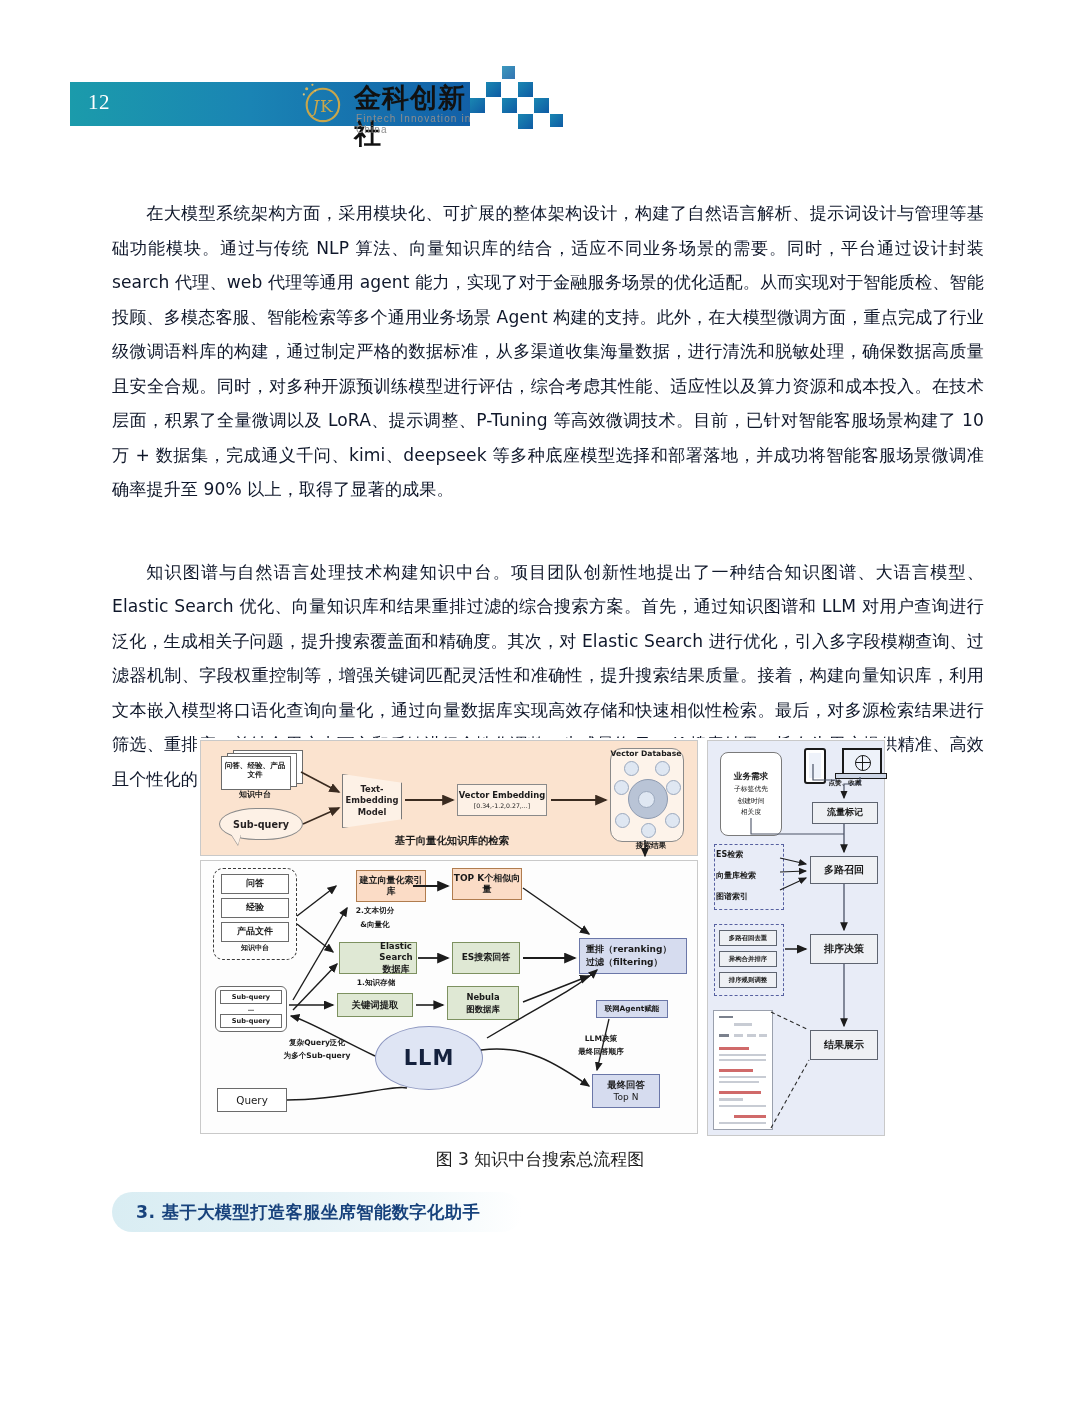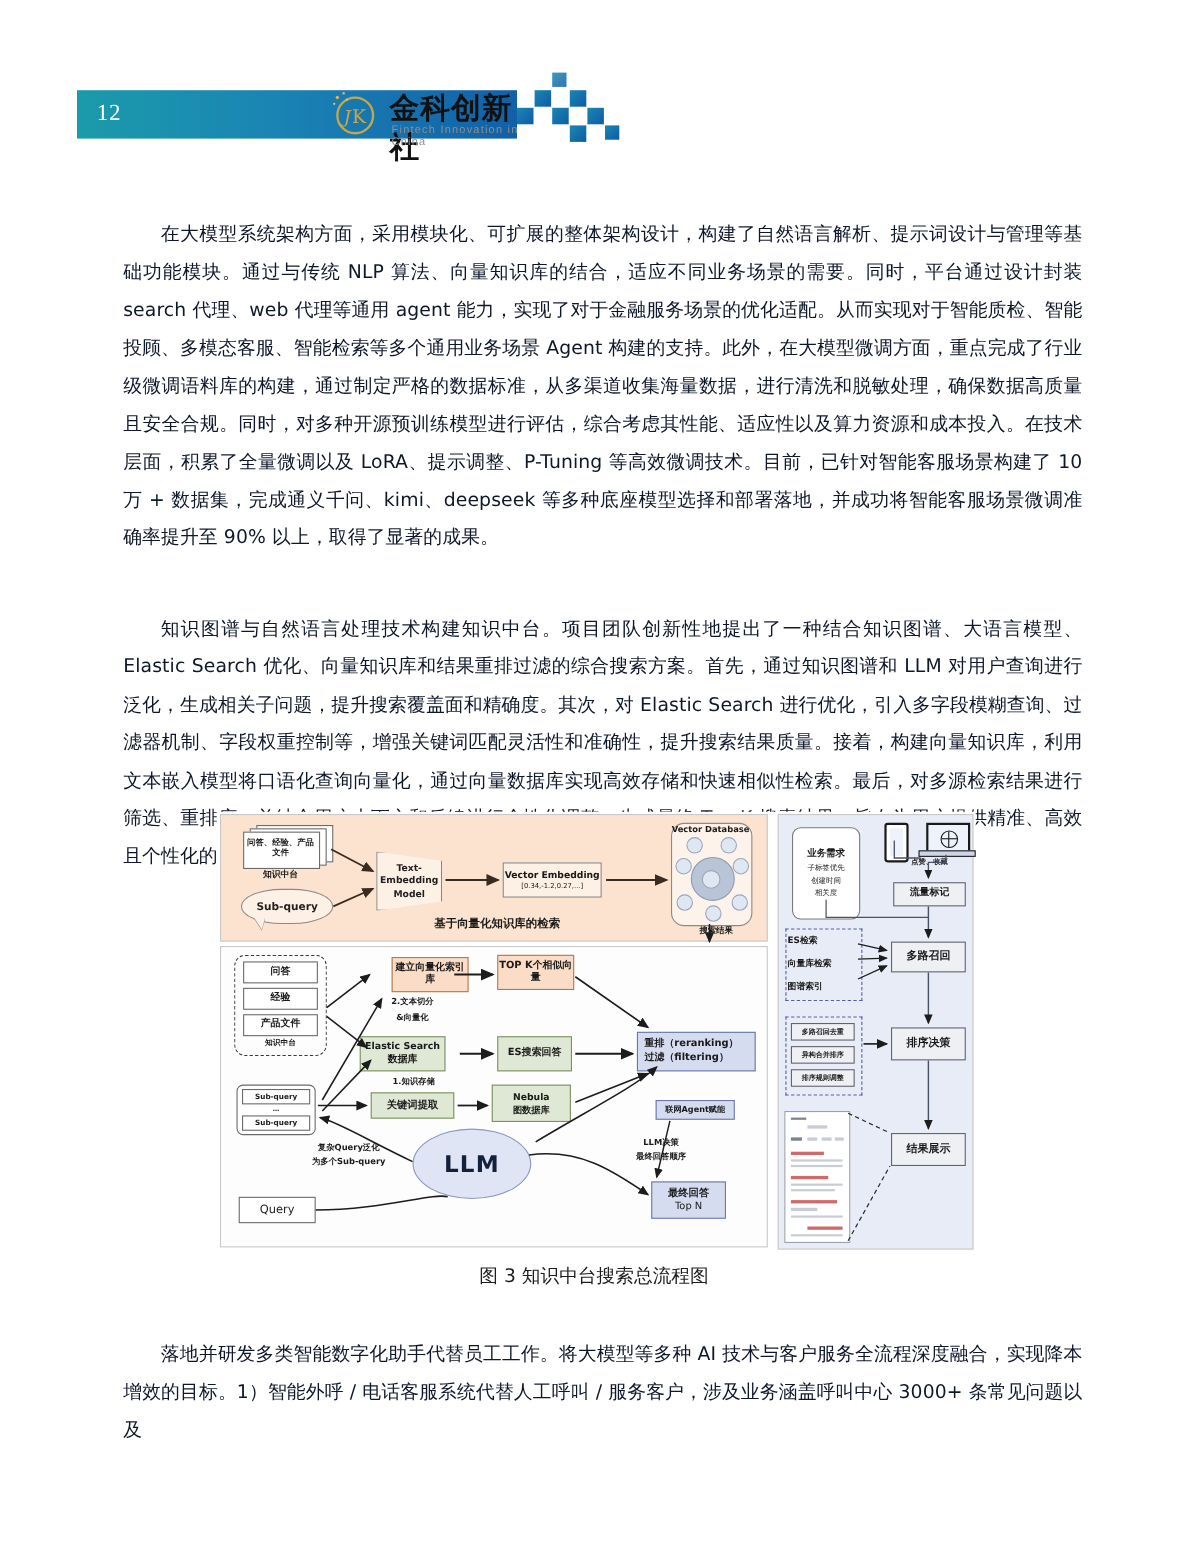--- a/index.html
+++ b/index.html
@@ -433,21 +433,21 @@
   <div class="node n-peach" style="left:143px; top:132px; width:70px; height:32px; flex-direction:column; font-size:9px;margin-left:16px;">
     <span>建立向量化索引库</span>
   </div>
   <div class="lbl" style="left:143px; top:168px; width:70px; font-size:7.6px;">2.文本切分</div>
   <div class="lbl" style="left:143px; top:182px; width:70px; font-size:7.6px;">&amp;向量化</div>
 
   <div class="node n-peach" style="left:255px; top:130px; width:70px; height:32px; font-size:9px;">
     <span>TOP K个相似向量</span>
   </div>
 
-  <div class="node n-green" style="left:130px; top:204px; width:78px; height:32px; flex-direction:column; gap:1px;">
+  <div class="node n-green" style="left:142px; top:204px; width:78px; height:32px; flex-direction:column; gap:1px;padding-left:36px;">
     <span style="font-size:8.6px">Elastic Search</span>
     <span style="font-size:9px">数据库</span>
   </div>
   <div class="lbl" style="left:140px; top:240px; width:78px; font-size:7.6px;">1.知识存储</div>
 
   <div class="node n-green" style="left:255px; top:204px; width:68px; height:32px; font-size:9px;">
     <span>ES搜索回答</span>
   </div>
 
   <div class="node n-blue" style="left:382px; top:200px; width:108px; height:36px; flex-direction:column; gap:1px; align-items:flex-start; padding-left:6px;">
@@ -600,15 +600,17 @@
     <line x1="588" y1="211" x2="609" y2="211" stroke="#1c1c1c" stroke-width="1.5" marker-end="url(#arb)"></line>
     <line x1="647" y1="226" x2="647" y2="288" stroke="#4a5266" stroke-width="1.3" marker-end="url(#arb)"></line>
     <line x1="574" y1="274" x2="612" y2="292" stroke="#2a2a2a" stroke-width="1.1" stroke-dasharray="4,3"></line>
     <line x1="574" y1="390" x2="612" y2="322" stroke="#2a2a2a" stroke-width="1.1" stroke-dasharray="4,3"></line>
   </svg>
 </div>
 
 <div class="fig-caption">图 3 知识中台搜索总流程图</div>
 
 <div style="position:absolute; left:112px; top:1192px; width:872px;">
+  <div class="pill">
+    <span class="pill-text">3. 基于大模型打造客服坐席智能数字化助手</span>
+  </div>
   <div style="height:22px"></div>
-  <p class="para indent">落地并研发多类智能数字化助手代替员工工作。将大模型等多种 AI 技术与客户服务全流程深度融合，实现降本增效的目标。1）智能外呼 / 电话客服系统代替人工呼叫 / 服务客户，涉及业务涵盖呼叫中心 3000+ 条常见问题以及</p>
 </div>
 
 </body></html>

